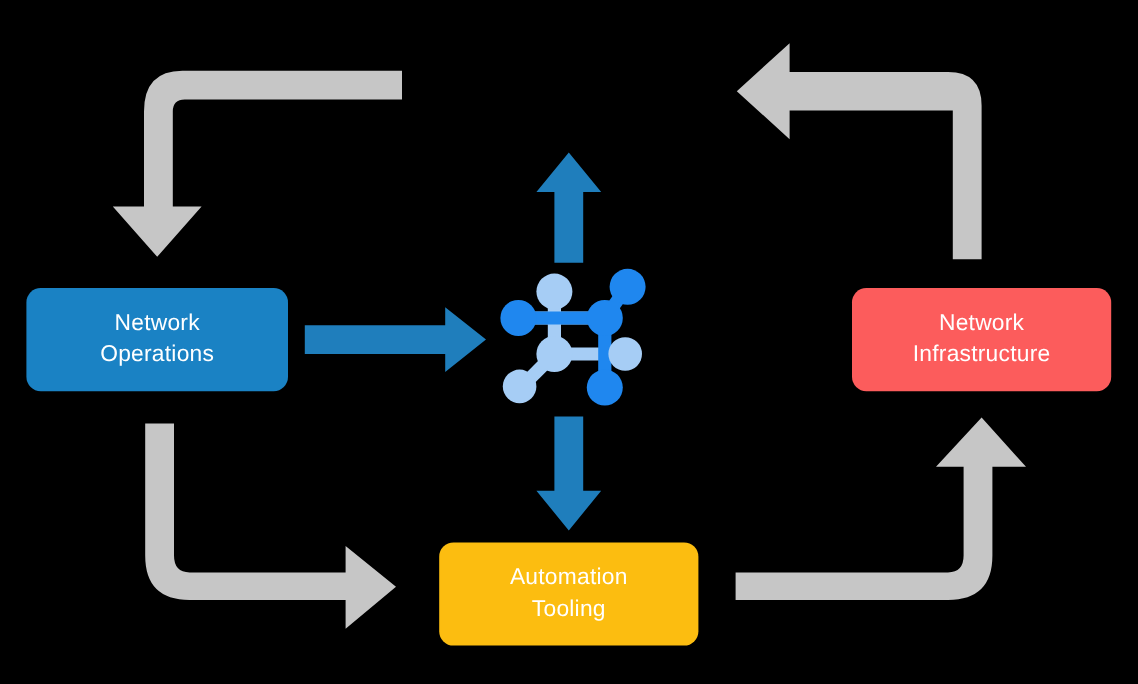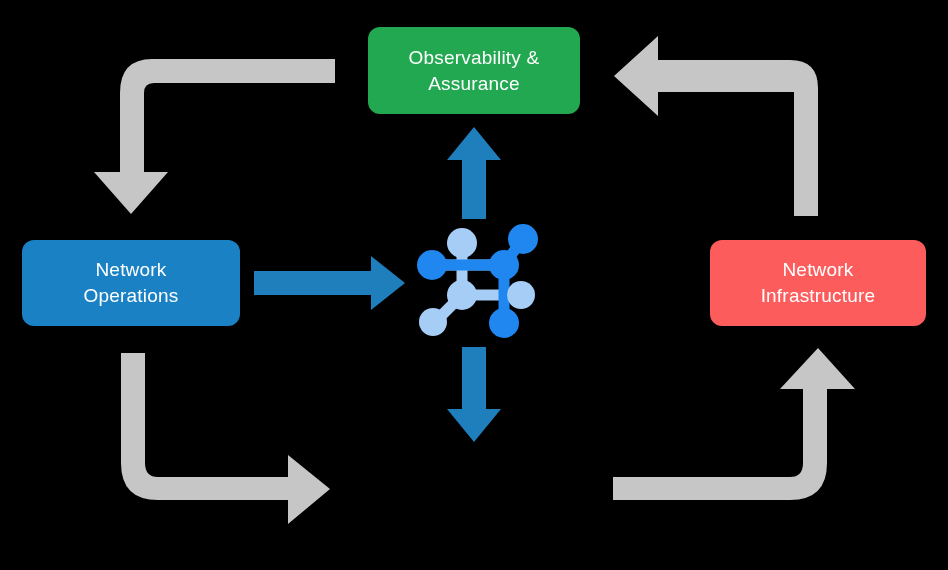--- a/index.html
+++ b/index.html
@@ -150,23 +150,23 @@
       <circle cx="521" cy="295" r="14" fill="#a6cdf5"></circle>
       <circle cx="433" cy="322" r="14" fill="#a6cdf5"></circle>
 
       <circle cx="432" cy="265" r="15" fill="#1f87ef"></circle>
       <circle cx="504" cy="265" r="15" fill="#1f87ef"></circle>
       <circle cx="523" cy="239" r="15" fill="#1f87ef"></circle>
       <circle cx="504" cy="323" r="15" fill="#1f87ef"></circle>
     </g>
   </svg>
 
-  <div class="node-box" id="box-observability" style="background: rgb(34, 168, 80); color: rgb(255, 255, 255);">Observability &amp;
-Assurance</div>
 
   <div class="node-box" id="box-network-operations" style="background: rgb(26, 130, 196); color: rgb(255, 255, 255);">Network
 Operations</div>
 
   <div class="node-box" id="box-network-infrastructure" style="background: rgb(252, 92, 92); color: rgb(255, 255, 255);">Network
 Infrastructure</div>
 
+  <div class="node-box" id="box-automation-tooling" style="background: rgb(252, 189, 16); color: rgb(255, 255, 255);">Automation
+Tooling</div>
 
 </div>
 
 </body></html>

